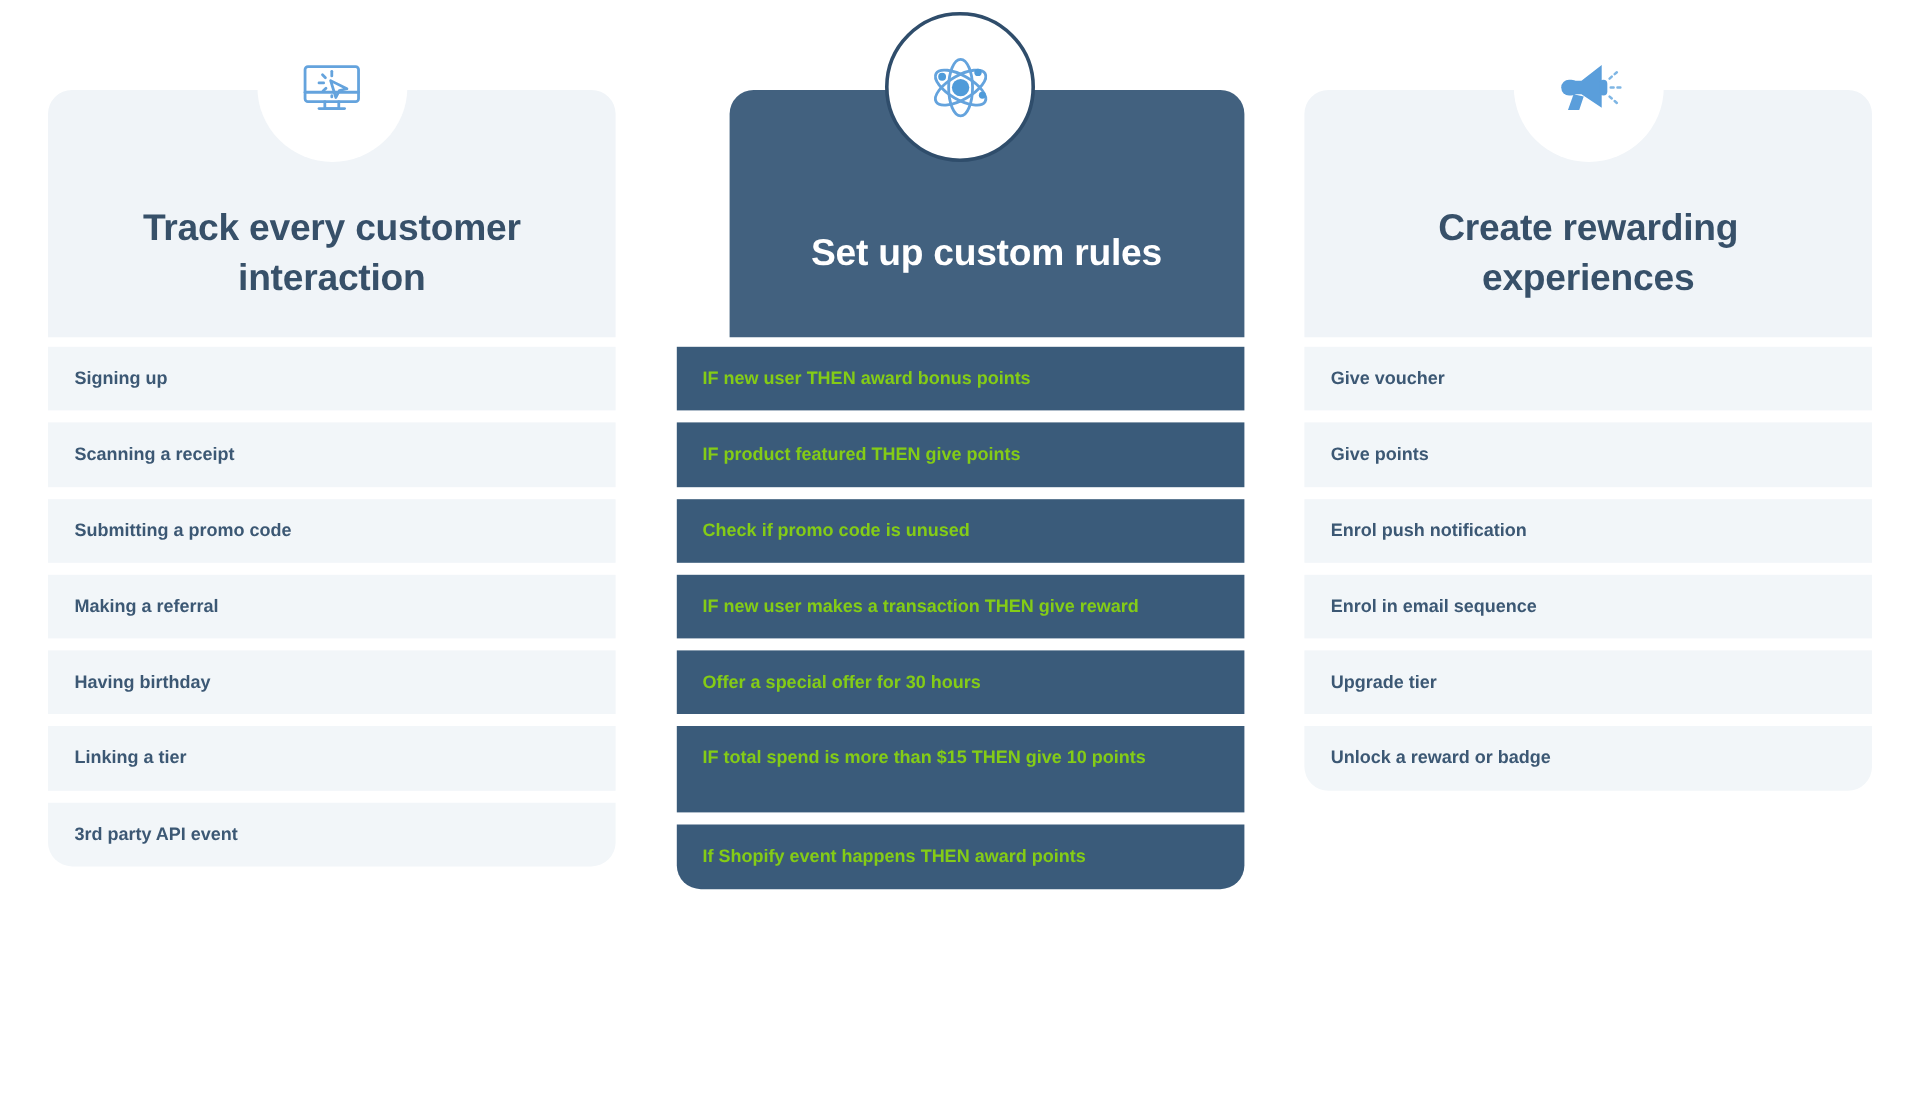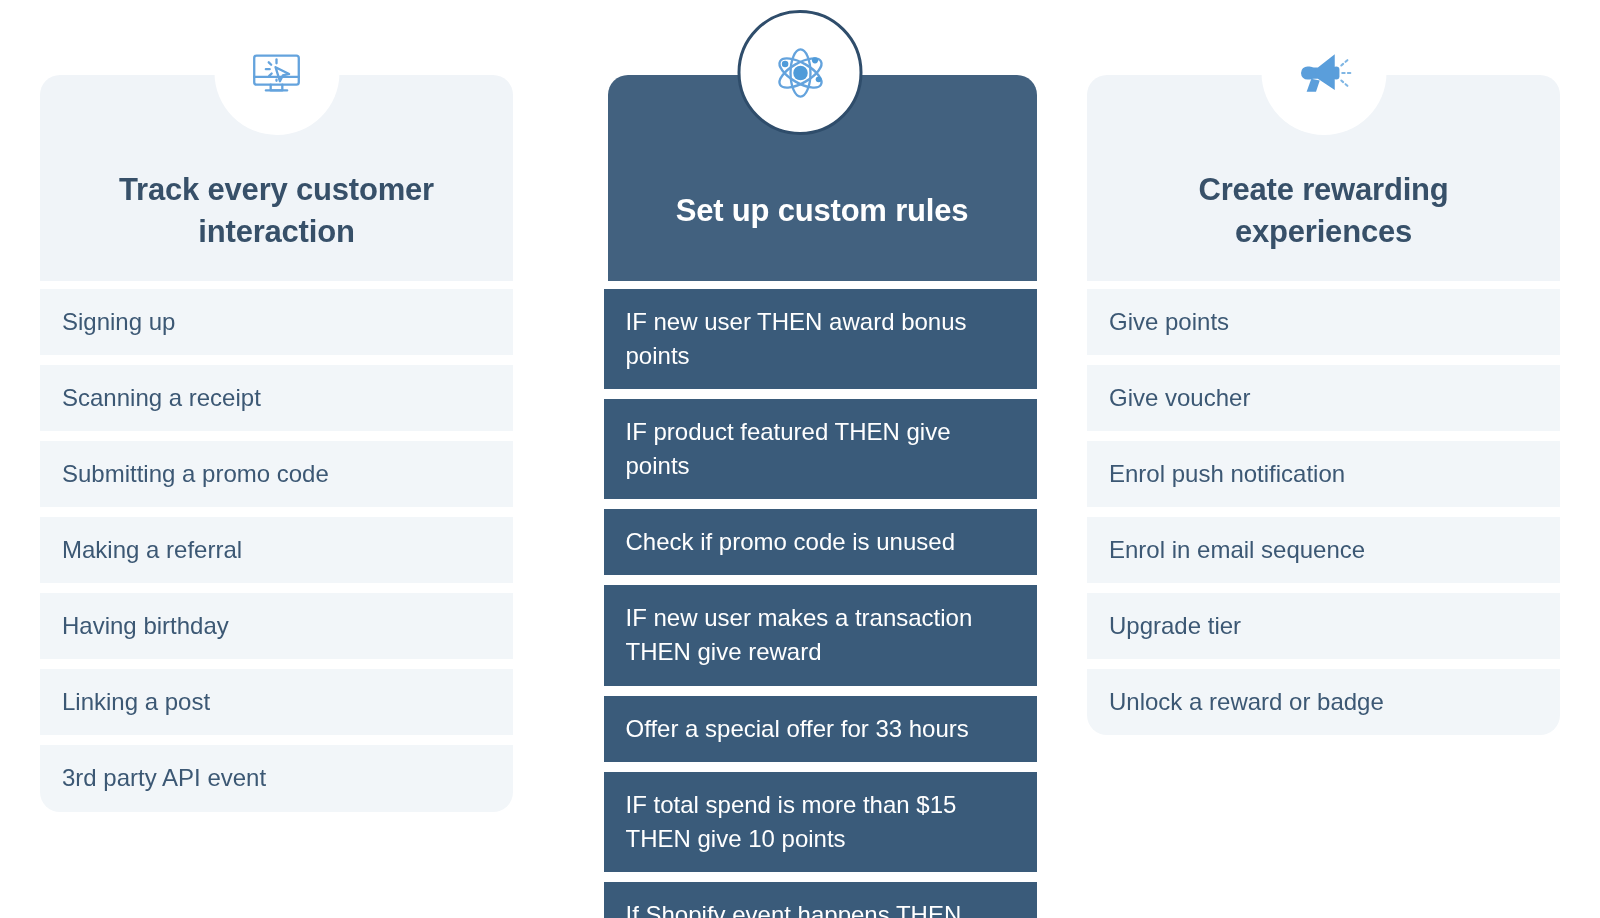--- a/index.html
+++ b/index.html
@@ -90,31 +90,31 @@
   
   .item-list {
     margin-top: 8px;
     display: flex;
     flex-direction: column;
     gap: 10px;
   }
   .list-row {
     box-sizing: border-box;
     padding: 16px 22px;
-    font-size: 24px;
+    font-size: 15px;
     line-height: 1.42;
+    font-weight: bold;
   }
   .list-row.light {
     background: #f2f6f9;
     color: #3c5874;
   }
   .list-row.dark {
     background: #3a5b7a;
-    color: #ffffff;
-    margin-left: 40px;
+    color: #84cc16;
   }
   .item-list .list-row:last-child {
     border-bottom-left-radius: 20px;
     border-bottom-right-radius: 20px;
   }
   .list-row.tall { min-height: 72px; }
 </style>
 </head>
 <body>
 
@@ -141,21 +141,21 @@
     <div class="panel-head light">
       <div class="panel-title">Track every customer interaction</div>
     </div>
 
     <div class="item-list">
       <div class="list-row light">Signing up</div>
       <div class="list-row light">Scanning a receipt</div>
       <div class="list-row light">Submitting a promo code</div>
       <div class="list-row light">Making a referral</div>
       <div class="list-row light">Having birthday</div>
-      <div class="list-row light">Linking a post</div>
+      <div class="list-row light">Linking a tier</div>
       <div class="list-row light">3rd party API event</div>
     </div>
   </div>
 
   <div class="column">
     <div class="icon-badge ringed">
       <span>
         <svg width="58" height="58" viewBox="0 0 64 64" fill="none">
           <ellipse cx="32" cy="32" rx="26" ry="11" stroke="#64a3dd" stroke-width="2.6" transform="rotate(30 32 32)"></ellipse>
           <ellipse cx="32" cy="32" rx="26" ry="11" stroke="#64a3dd" stroke-width="2.6" transform="rotate(-30 32 32)"></ellipse>
@@ -170,21 +170,21 @@
 
     <div class="panel-head dark">
       <div class="panel-title">Set up custom rules</div>
     </div>
 
     <div class="item-list">
       <div class="list-row dark">IF new user THEN award bonus points</div>
       <div class="list-row dark">IF product featured THEN give points</div>
       <div class="list-row dark">Check if promo code is unused</div>
       <div class="list-row dark">IF new user makes a transaction THEN give reward</div>
-      <div class="list-row dark">Offer a special offer for 33 hours</div>
+      <div class="list-row dark">Offer a special offer for 30 hours</div>
       <div class="list-row dark tall">IF total spend is more than $15 THEN give 10 points</div>
       <div class="list-row dark">If Shopify event happens THEN award points</div>
     </div>
   </div>
 
   <div class="column">
     <div class="icon-badge">
       <span>
         <svg width="60" height="60" viewBox="0 0 64 64" fill="none">
           <path d="M44 12 L44 50 L26 38 L20 38 L20 26 L26 26 Z" fill="#5a9edb"></path>
@@ -198,22 +198,22 @@
           </g>
         </svg>
       </span>
     </div>
 
     <div class="panel-head light">
       <div class="panel-title">Create rewarding experiences</div>
     </div>
 
     <div class="item-list">
+      <div class="list-row light">Give voucher</div>
       <div class="list-row light">Give points</div>
-      <div class="list-row light">Give voucher</div>
       <div class="list-row light">Enrol push notification</div>
       <div class="list-row light">Enrol in email sequence</div>
       <div class="list-row light">Upgrade tier</div>
       <div class="list-row light">Unlock a reward or badge</div>
     </div>
   </div>
 
 </div>
 
 </body></html>

